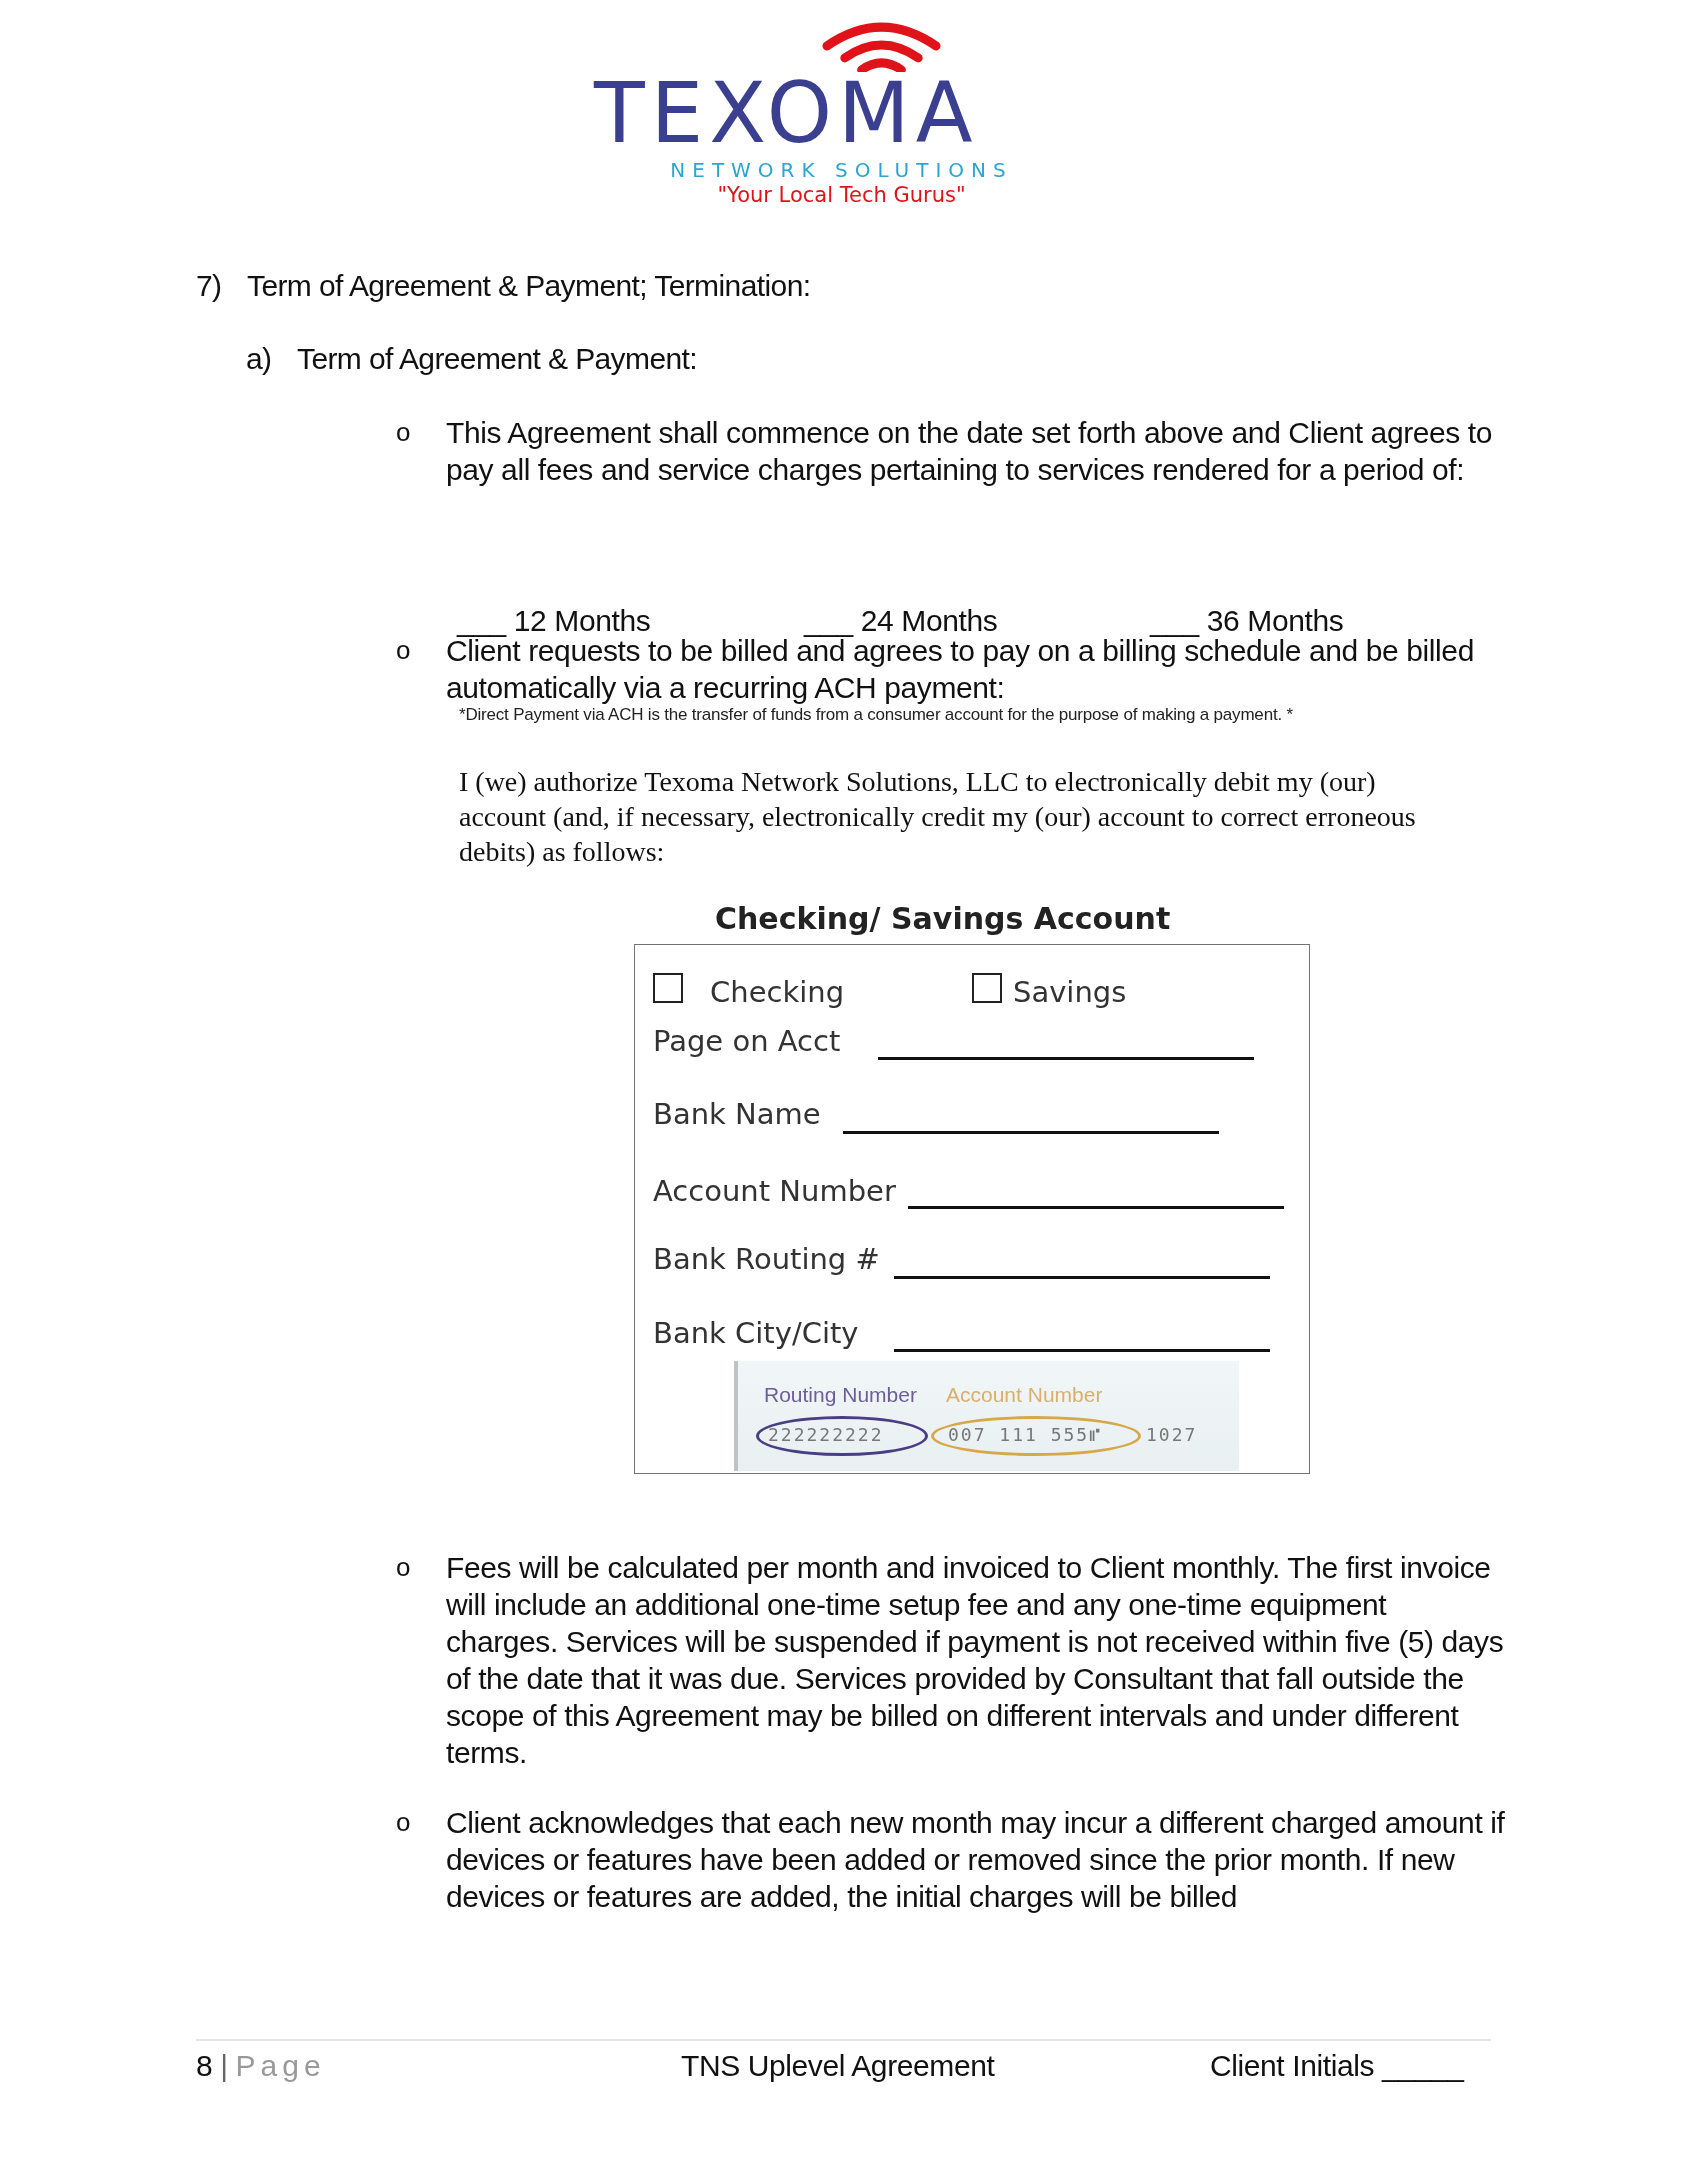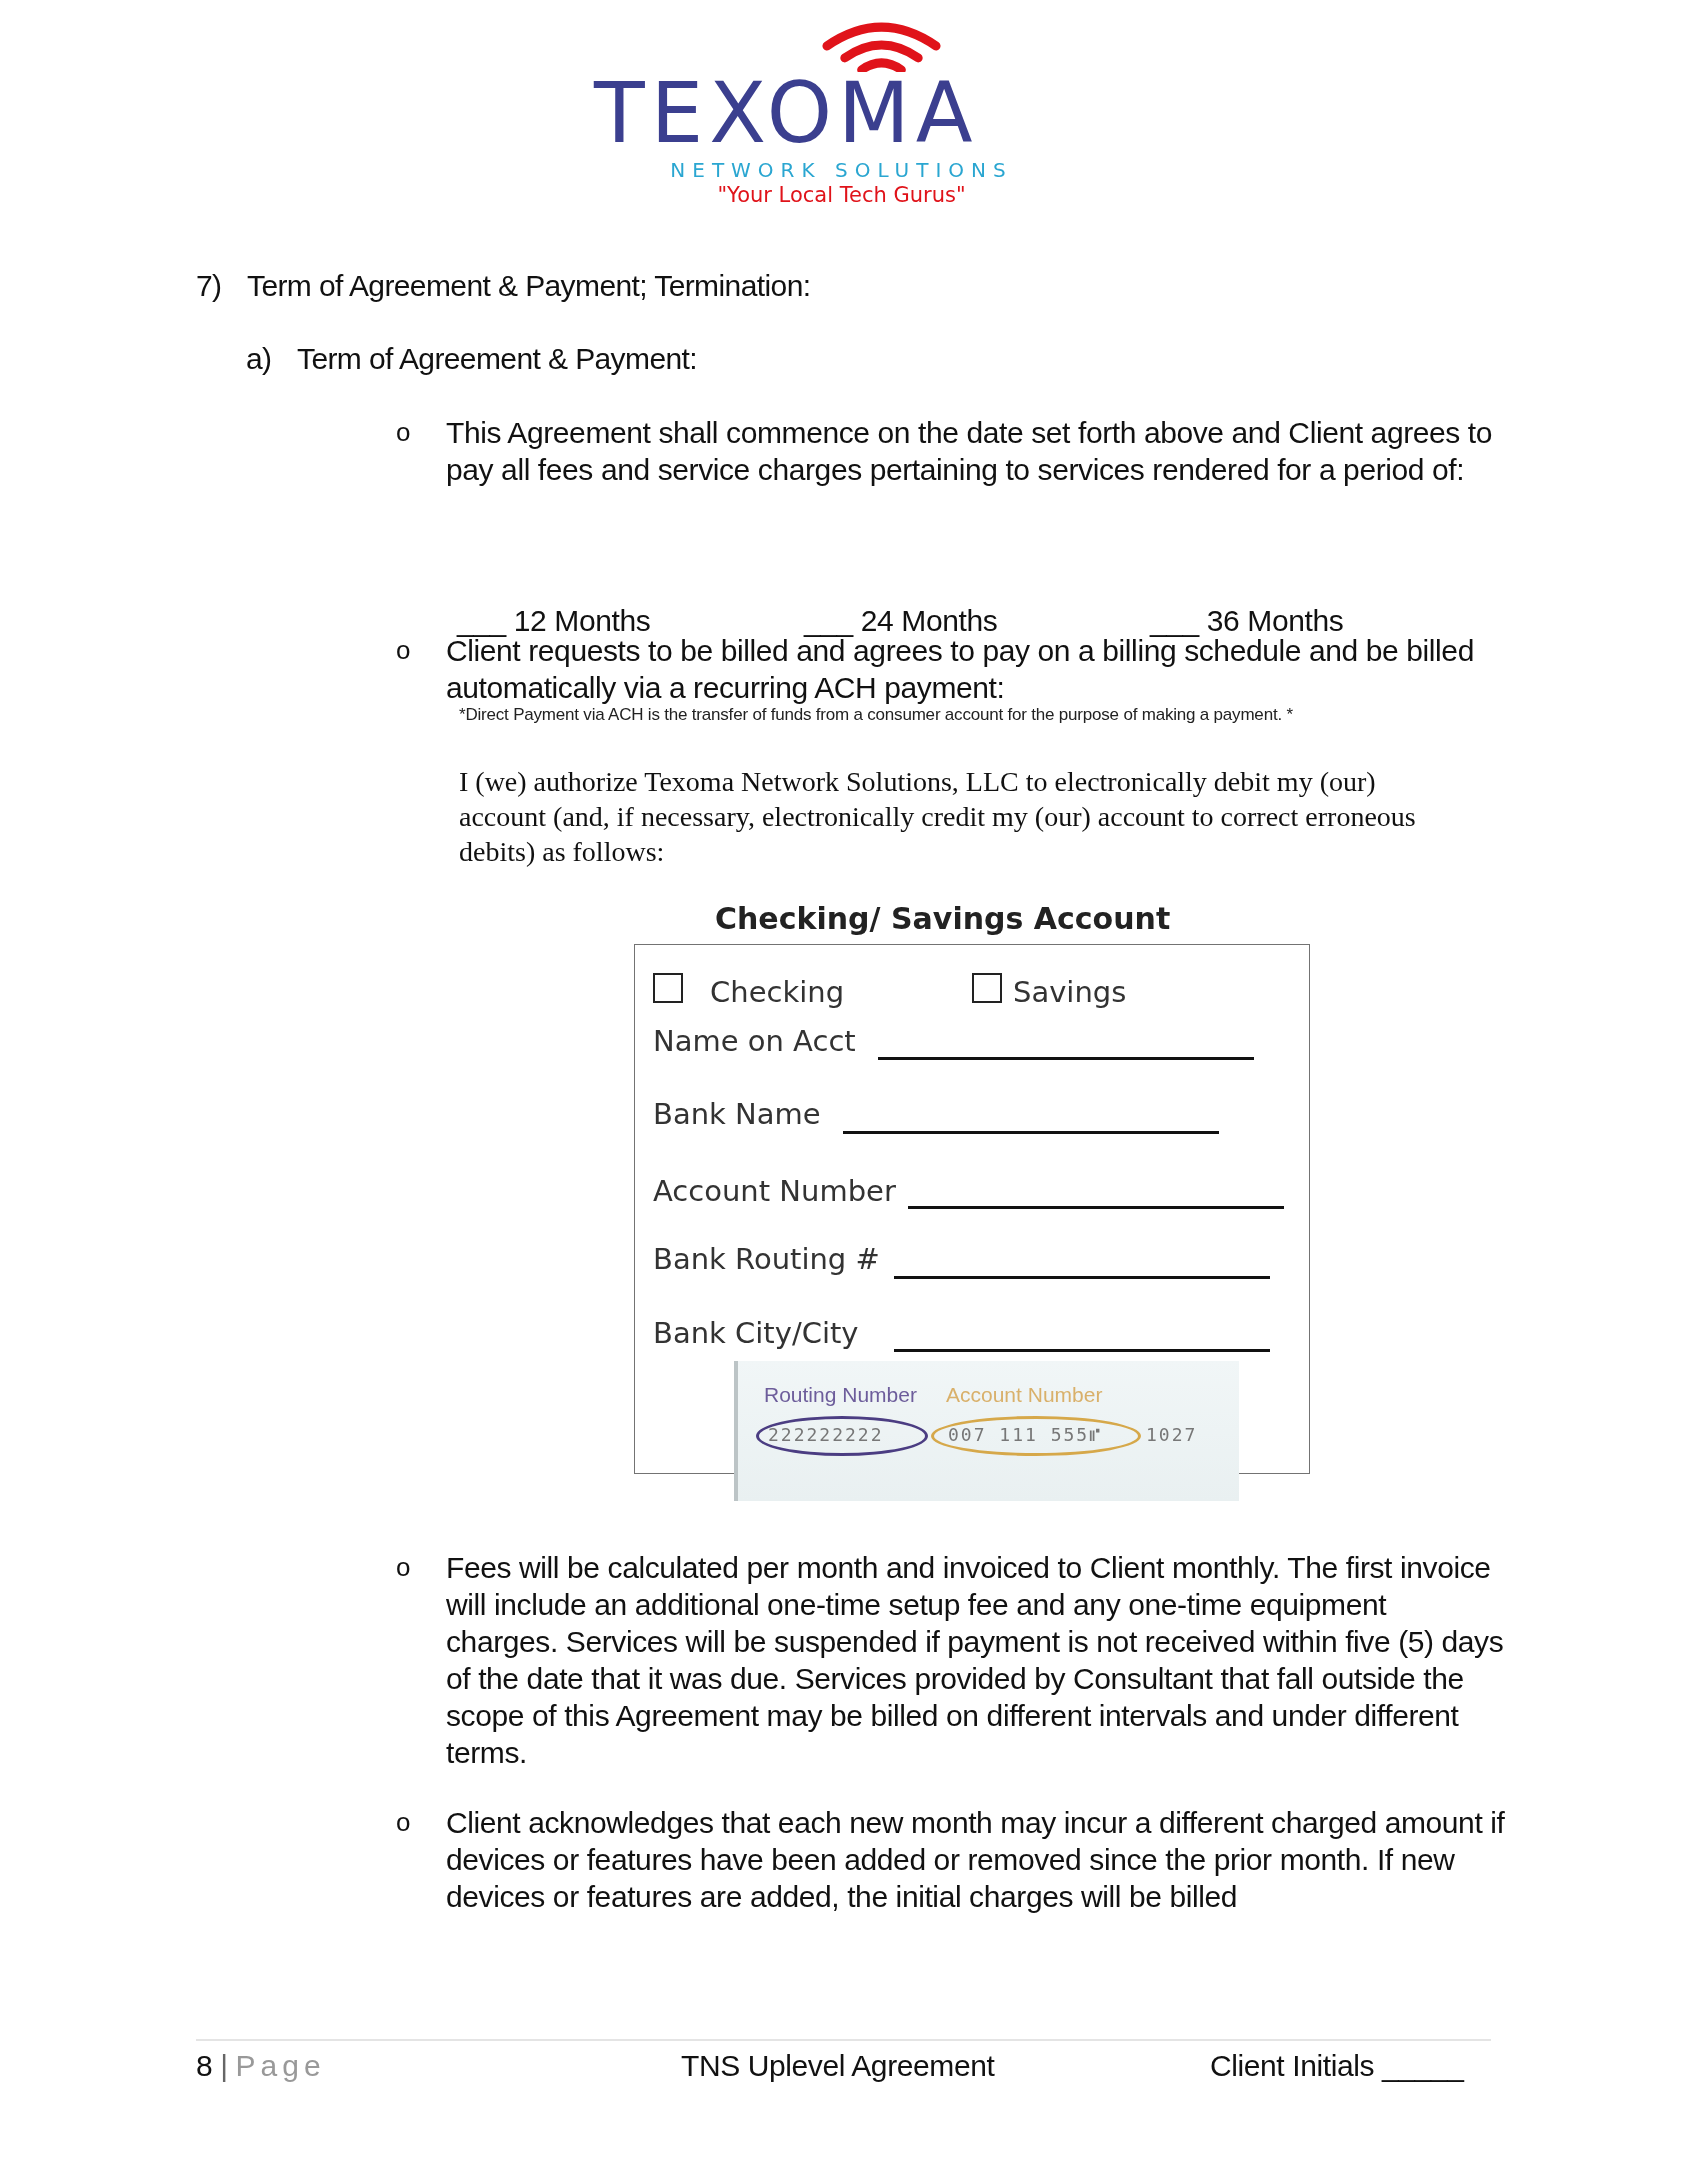--- a/index.html
+++ b/index.html
@@ -33,21 +33,21 @@
     .auth { left: 459px; top: 764px; width: 1010px; font-family: "Liberation Serif", serif; font-size: 28px; line-height: 35px; }
 
     
     .form-title { left: 634px; top: 901px; width: 594px; text-align: left;
       font-family: "DejaVu Sans", sans-serif; font-weight: bold; font-size: 30px; color: #222; letter-spacing: 0px; }
     .form-box { left: 634px; top: 944px; width: 676px; height: 530px; border: 1px solid #737373; box-sizing: border-box; padding-left: 43px; }
     .cb { width: 30px; height: 30px; border: 2px solid #222; box-sizing: border-box; background: #fff; }
     .fl { font-family: "DejaVu Sans", sans-serif; font-size: 29px; color: #333; }
     .line { height: 3px; background: #111; }
 
-    .check-img { left: 99px; top: 416px; width: 505px; height: 140px;
+    .check-img { left: 99px; top: 416px; width: 505px; height: 110px;
       background: linear-gradient(#f1f6f7, #e9f0f1); border-left: 4px solid #bcc4c6; box-sizing: border-box; }
     .rn-label { left: 26px; top: 22px; font-size: 21px; color: #6d5d9b; }
     .an-label { left: 208px; top: 22px; font-size: 21px; color: #d9b06a; }
     .micr { top: 63px; font-family: "DejaVu Sans Mono", monospace; font-size: 18px; color: #777; letter-spacing: 2px; }
     .oval-r { left: 18px; top: 55px; width: 172px; height: 40px; border: 3px solid #4b3d82; border-radius: 50%; box-sizing: border-box; }
     .oval-a { left: 193px; top: 55px; width: 210px; height: 40px; border: 3px solid #d6a84a; border-radius: 50%; box-sizing: border-box; }
 
     
     .footer-rule { left: 196px; top: 2039px; width: 1295px; height: 2px; background: #e4e4e4; }
     .footer { top: 2049px; font-size: 30px; letter-spacing: -0.4px; }
@@ -90,21 +90,21 @@
 <div class="abs note">*Direct Payment via ACH is the transfer of funds from a consumer account for the purpose of making a payment. *</div>
 <div class="abs auth">I (we) authorize Texoma Network Solutions, LLC to electronically debit my (our) account (and, if necessary, electronically credit my (our) account to correct erroneous debits) as follows:</div>
 
 <div class="abs form-title" style="left:715px;">Checking/ Savings Account</div>
 <div class="abs form-box">
   <div class="abs cb" style="left:18px; top:28px;"></div>
   <div class="abs fl" style="left:75px; top:30px;">Checking</div>
   <div class="abs cb" style="left:337px; top:28px;"></div>
   <div class="abs fl" style="left:378px; top:30px;">Savings</div>
 
-  <div class="abs fl" style="left:18px; top:79px;">Name on Acct</div>
+  <div class="abs fl" style="left:18px; top:79px;">Page on Acct</div>
   <div class="abs line" style="left:243px; top:112px; width:376px;"></div>
 
   <div class="abs fl" style="left:18px; top:152px;">Bank Name</div>
   <div class="abs line" style="left:208px; top:186px; width:376px;"></div>
 
   <div class="abs fl" style="left:18px; top:229px;">Account Number</div>
   <div class="abs line" style="left:273px; top:261px; width:376px;"></div>
 
   <div class="abs fl" style="left:18px; top:297px;">Bank Routing #</div>
   <div class="abs line" style="left:259px; top:331px; width:376px;"></div>

